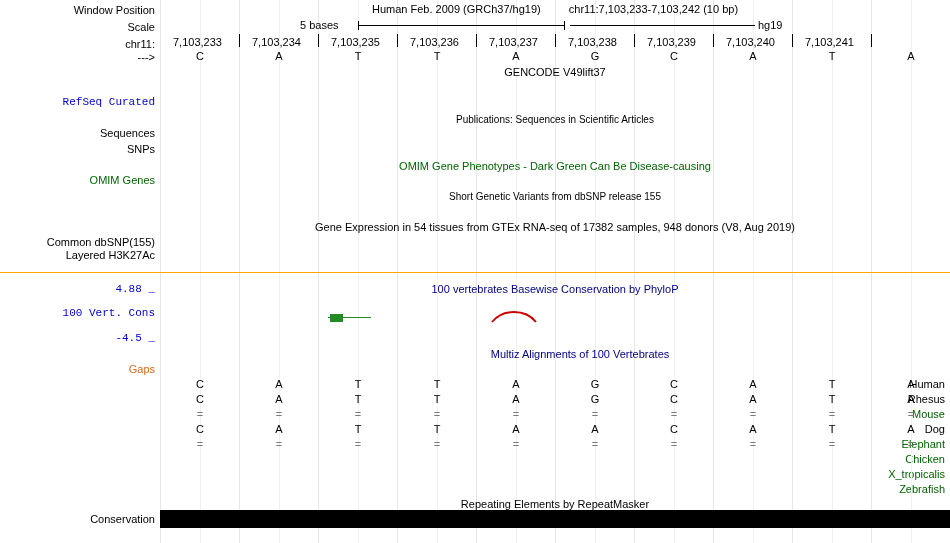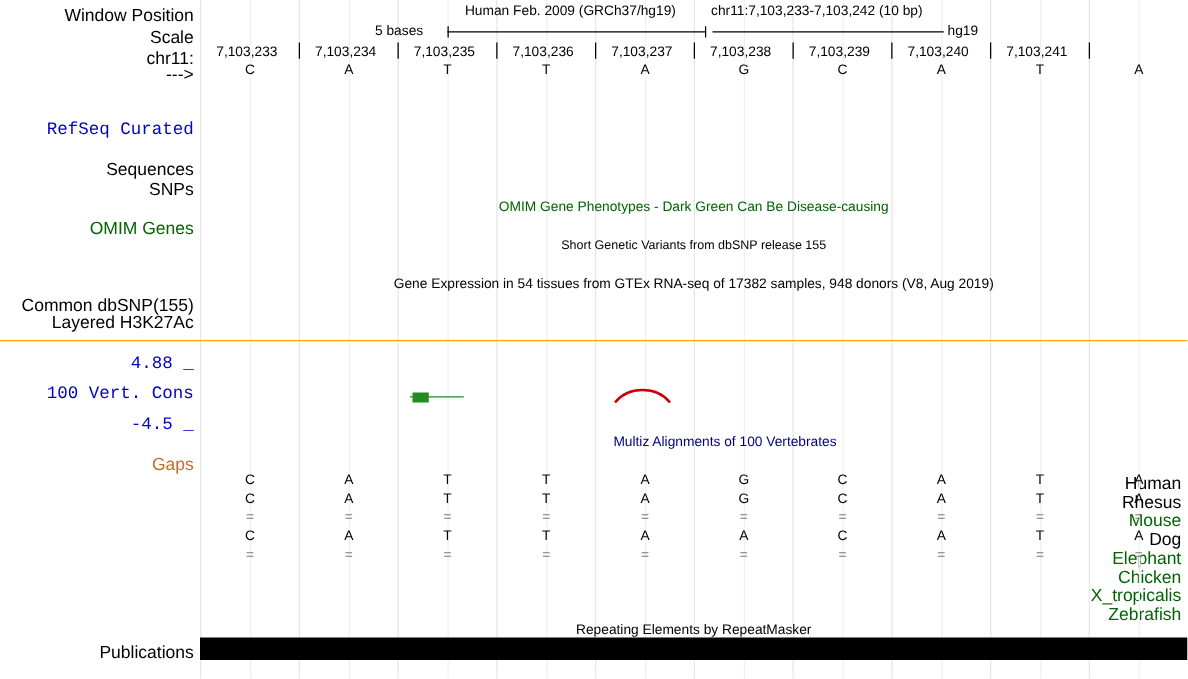--- a/index.html
+++ b/index.html
@@ -15,21 +15,21 @@
     width: 950px; height: 543px;
     background: #ffffff;
   }
   
   .label {
     position: absolute;
     right: 0;
     width: 155px;
     text-align: right;
     padding-right: 5px;
-    font-size: 14px;
+    font-size: 11px;
     color: #000000;
     white-space: nowrap;
   }
   #labelcol {
     position: absolute;
     left: 0; top: 0;
     width: 160px; height: 543px;
   }
   
   #trackarea {
@@ -125,21 +125,21 @@
     <div class="label blue-txt" style="top:96px;">RefSeq Curated</div>
     <div class="label" style="top:127px;">Sequences</div>
     <div class="label" style="top:143px;">SNPs</div>
     <div class="label green-txt" style="top:174px;">OMIM Genes</div>
     <div class="label" style="top:204px;margin-top:32px;">Common dbSNP(155)</div>
     <div class="label" style="top:249px;">Layered H3K27Ac</div>
     <div class="label blue-txt" style="top:283px;">4.88 _</div>
     <div class="label blue-txt" style="top:307px;">100 Vert. Cons</div>
     <div class="label blue-txt" style="top:332px;">-4.5 _</div>
     <div class="label orange-txt" style="top:363px;">Gaps</div>
-    <div class="label" style="top:513px;">Publications</div>
+    <div class="label" style="top:513px;">Conservation</div>
   </div>
 
   <div>
     <div class="label" style="top:378px; color:#000000;">Human</div>
     <div class="label" style="top:393px; color:#000000;">Rhesus</div>
     <div class="label" style="top:408px; color:#006400;">Mouse</div>
     <div class="label" style="top:423px; color:#000000;">Dog</div>
     <div class="label" style="top:438px; color:#006400;">Elephant</div>
     <div class="label" style="top:453px; color:#006400;">Chicken</div>
     <div class="label" style="top:468px; color:#006400;">X_tropicalis</div>
@@ -215,28 +215,31 @@
         <div class="baseletter" style="left: 178px; top: 50px;">T</div>
         <div class="baseletter" style="left: 257px; top: 50px;">T</div>
         <div class="baseletter" style="left: 336px; top: 50px;">A</div>
         <div class="baseletter" style="left: 415px; top: 50px;">G</div>
         <div class="baseletter" style="left: 494px; top: 50px;">C</div>
         <div class="baseletter" style="left: 573px; top: 50px;">A</div>
         <div class="baseletter" style="left: 652px; top: 50px;">T</div>
         <div class="baseletter" style="left: 731px; top: 50px;">A</div>
       </div>
 
-
+    <div class="centered" style="top:66px;">GENCODE V49lift37</div>
+
+    <div class="centered sm" style="top:114px;">Publications: Sequences in Scientific Articles</div>
 
     <div class="centered green-txt" style="top:160px;">OMIM Gene Phenotypes - Dark Green Can Be Disease-causing</div>
 
     <div class="centered sm" style="top:191px;">Short Genetic Variants from dbSNP release 155</div>
 
     <div class="centered" style="top:221px;">Gene Expression in 54 tissues from GTEx RNA-seq of 17382 samples, 948 donors (V8, Aug 2019)</div>
 
+    <div class="centered navy-txt" style="top:283px;">100 vertebrates Basewise Conservation by PhyloP</div>
 
     <div class="consbox" style="left:170px; top:314px; width:13px; height:8px;"></div>
     <div style="position:absolute; left:168px; top:317px; width:43px; height:1px; background:#228b22;"></div>
     <svg style="position:absolute; left:330px; top:306px;" width="48" height="18">
       <path d="M2,16 Q10,6 24,6 Q38,6 46,16" stroke="#cc0000" stroke-width="2" fill="none"></path>
     </svg>
 
     <div class="centered navy-txt" style="top:348px;margin-left:25px;">Multiz Alignments of 100 Vertebrates</div>
 
     <div id="alignrows">

